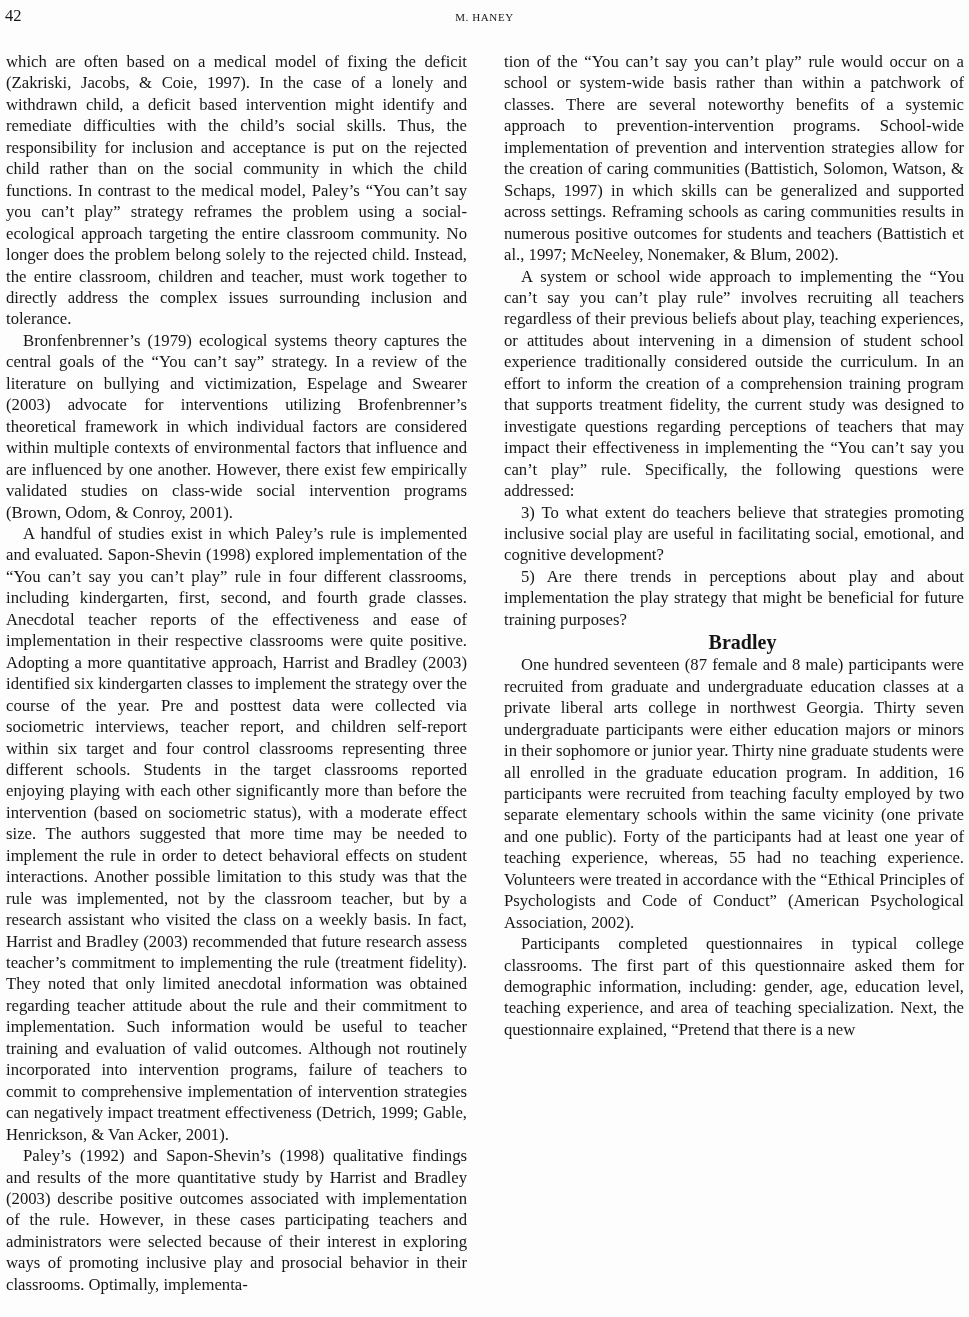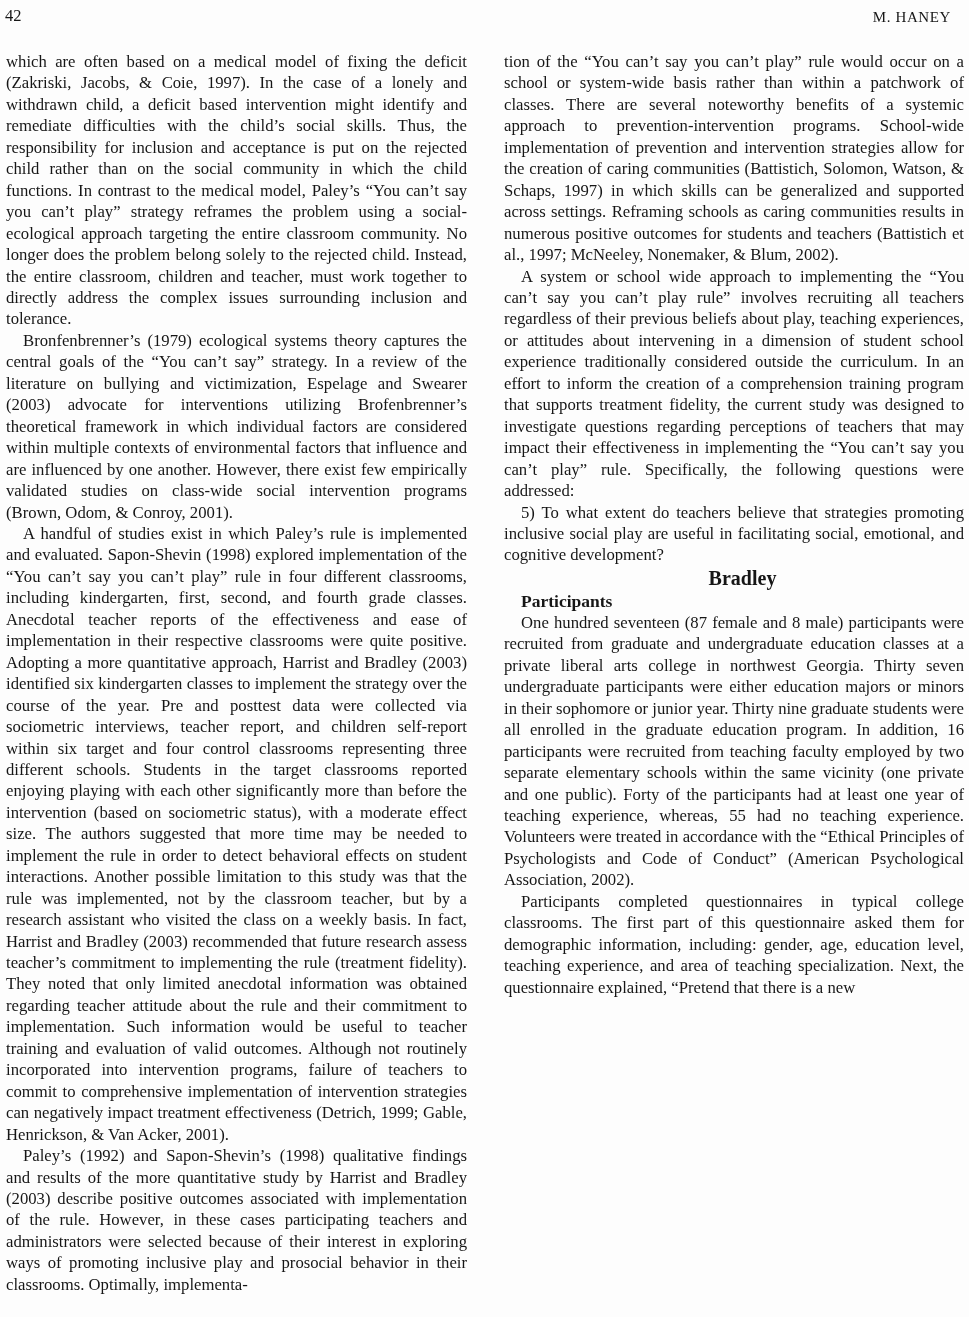--- a/index.html
+++ b/index.html
@@ -14,37 +14,37 @@
     background: #fdfdfd;
     color: #161616;
     font-family: "Liberation Serif", "DejaVu Serif", serif;
     overflow: hidden;
     box-sizing: border-box;
   }
   .page-header {
     position: absolute;
     top: 6px;
     left: 5px;
-    right: 18px;
+    right: 5px;
     height: 22px;
   }
   .page-number {
     position: absolute;
     left: 0;
     top: 0;
     font-size: 16.5px;
     line-height: 20px;
   }
   .running-head {
     position: absolute;
     left: 0;
     right: 0;
     top: 1px;
-    text-align: right;
-    font-size: 15px;
+    text-align: center;
+    font-size: 11px;
     letter-spacing: 0.6px;
     line-height: 20px;
   }
   .columns {
     position: absolute;
     top: 51px;
     left: 6px;
     display: flex;
     gap: 37px;
   }
@@ -94,24 +94,24 @@
     <div class="col col-left">
       <p class="continuation">which are often based on a medical model of fixing the deficit (Zakriski, Jacobs, &amp; Coie, 1997). In the case of a lonely and withdrawn child, a deficit based intervention might identify and remediate difficulties with the child’s social skills. Thus, the responsibility for inclusion and acceptance is put on the rejected child rather than on the social community in which the child functions. In contrast to the medical model, Paley’s “You can’t say you can’t play” strategy reframes the problem using a social-ecological approach targeting the entire classroom community. No longer does the problem belong solely to the rejected child. Instead, the entire classroom, children and teacher, must work together to directly address the complex issues surrounding inclusion and tolerance.</p>
       <p>Bronfenbrenner’s (1979) ecological systems theory captures the central goals of the “You can’t say” strategy. In a review of the literature on bullying and victimization, Espelage and Swearer (2003) advocate for interventions utilizing Brofenbrenner’s theoretical framework in which individual factors are considered within multiple contexts of environmental factors that influence and are influenced by one another. However, there exist few empirically validated studies on class-wide social intervention programs (Brown, Odom, &amp; Conroy, 2001).</p>
       <p>A handful of studies exist in which Paley’s rule is implemented and evaluated. Sapon-Shevin (1998) explored implementation of the “You can’t say you can’t play” rule in four different classrooms, including kindergarten, first, second, and fourth grade classes. Anecdotal teacher reports of the effectiveness and ease of implementation in their respective classrooms were quite positive. Adopting a more quantitative approach, Harrist and Bradley (2003) identified six kindergarten classes to implement the strategy over the course of the year. Pre and posttest data were collected via sociometric interviews, teacher report, and children self-report within six target and four control classrooms representing three different schools. Students in the target classrooms reported enjoying playing with each other significantly more than before the intervention (based on sociometric status), with a moderate effect size. The authors suggested that more time may be needed to implement the rule in order to detect behavioral effects on student interactions.  Another possible limitation to this study was that the rule was implemented, not by the classroom teacher, but by a research assistant who visited the class on a weekly basis. In fact, Harrist and Bradley (2003) recommended that future research assess teacher’s commitment to implementing the rule (treatment fidelity). They noted that only limited anecdotal information was obtained regarding teacher attitude about the rule and their commitment to implementation. Such information would be useful to teacher training and evaluation of valid outcomes. Although not routinely incorporated into intervention programs, failure of teachers to commit to comprehensive implementation of intervention strategies can negatively impact treatment effectiveness (Detrich, 1999; Gable, Henrickson, &amp; Van Acker, 2001).</p>
       <p>Paley’s (1992) and Sapon-Shevin’s (1998) qualitative findings and results of the more quantitative study by Harrist and Bradley (2003) describe positive outcomes associated with implementation of the rule. However, in these cases participating teachers and administrators were selected because of their interest in exploring ways of promoting inclusive play and prosocial behavior in their classrooms. Optimally, implementa-</p>
     </div>
 
     <div class="col col-right">
       <p class="continuation">tion of the “You can’t say you can’t play” rule would occur on a school or system-wide basis rather than within a patchwork of classes. There are several noteworthy benefits of a systemic approach to prevention-intervention programs. School-wide implementation of prevention and intervention strategies allow for the creation of caring communities (Battistich, Solomon, Watson, &amp; Schaps, 1997) in which skills can be generalized and supported across settings. Reframing schools as caring communities results in numerous positive outcomes for students and teachers (Battistich et al., 1997; McNeeley, Nonemaker, &amp; Blum, 2002).</p>
       <p>A system or school wide approach to implementing the “You can’t say you can’t play rule” involves recruiting all teachers regardless of their previous beliefs about play, teaching experiences, or attitudes about intervening in a dimension of student school experience traditionally considered outside the curriculum. In an effort to inform the creation of a comprehension training program that supports treatment fidelity, the current study was designed to investigate questions regarding perceptions of teachers that may impact their effectiveness in implementing the “You can’t say you can’t play” rule. Specifically, the following questions were addressed:</p>
-      <p>5) To what extent do teachers believe that strategies promoting inclusive social play are useful in facilitating social, emotional, and cognitive development?</p>
+      <p>3) To what extent do teachers believe that strategies promoting inclusive social play are useful in facilitating social, emotional, and cognitive development?</p>
+      <p>5) Are there trends in perceptions about play and about implementation the play strategy that might be beneficial for future training purposes?</p>
 
       <p class="method-heading">Bradley</p>
 
-      <p class="subsection-heading">Participants</p>
       <p>One hundred seventeen (87 female and 8 male) participants were recruited from graduate and undergraduate education classes at a private liberal arts college in northwest Georgia. Thirty seven undergraduate participants were either education majors or minors in their sophomore or junior year. Thirty nine graduate students were all enrolled in the graduate education program. In addition, 16 participants were recruited from teaching faculty employed by two separate elementary schools within the same vicinity (one private and one public). Forty of the participants had at least one year of teaching experience, whereas, 55 had no teaching experience. Volunteers were treated in accordance with the “Ethical Principles of Psychologists and Code of Conduct” (American Psychological Association, 2002).</p>
 
       <p>Participants completed questionnaires in typical college classrooms. The first part of this questionnaire asked them for demographic information, including: gender, age, education level, teaching experience, and area of teaching specialization. Next, the questionnaire explained, “Pretend that there is a new</p>
     </div>
 
   </div>
 </div>
 
 </body></html>

